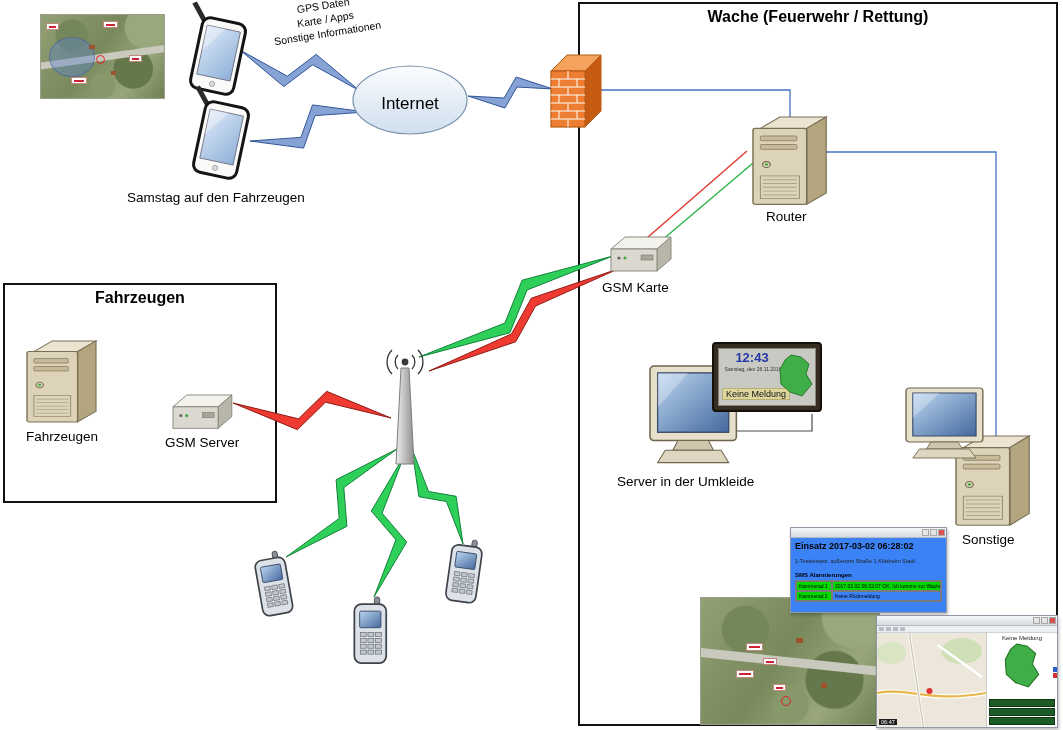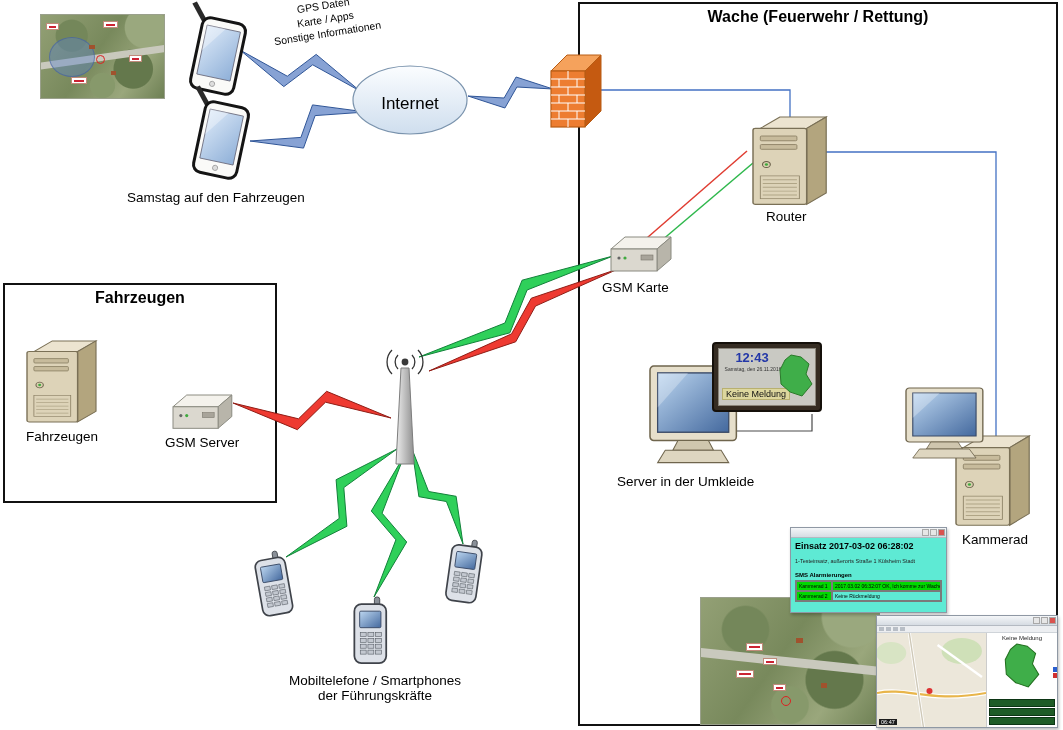--- a/index.html
+++ b/index.html
@@ -42,21 +42,21 @@
   
   #wall-display{position:absolute;left:712px;top:342px;width:110px;height:70px;background:#352c22;
     border:2px solid #15100a;border-radius:4px;padding:4px;z-index:2}
   .wd-screen{position:relative;width:100%;height:100%;background:#c9c9c3;border:1px solid #8a857a}
   .wd-time{position:absolute;top:1px;left:2px;width:62px;text-align:center;color:#2438a8;font-weight:bold;font-size:13px}
   .wd-date{position:absolute;top:17px;left:0;width:68px;text-align:center;font-size:5px;color:#333;white-space:nowrap}
   .wd-status{position:absolute;bottom:5px;left:3px;background:#ddd79e;border:1px solid #b8b070;font-size:9px;padding:0 3px;color:#111;white-space:nowrap}
   .wd-map{position:absolute;right:2px;top:5px}
 
   
-  .win{position:absolute;background:#5eead4;border:1px solid #8f98a4;box-shadow:1px 2px 3px rgba(0,0,0,.25);z-index:3}
+  .win{position:absolute;background:#3b82f6;border:1px solid #8f98a4;box-shadow:1px 2px 3px rgba(0,0,0,.25);z-index:3}
   .win-titlebar{height:10px;background:linear-gradient(#f4f6f8,#d6dce3);border-bottom:1px solid #b4bac2;position:relative}
   .win-btns{position:absolute;right:1px;top:1px;display:flex;gap:1px}
   .win-btns i{width:7px;height:7px;background:#e6e6e6;border:1px solid #a8a8a8;display:block}
   .win-btns i.r{background:#d9534f}
 
   
   #alarm-window{left:790px;top:527px;width:157px;height:86px}
   .alarm-body{padding:3px 4px}
   .alarm-heading{font-weight:bold;font-size:9px;white-space:nowrap}
   .alarm-address{font-size:5.5px;margin-top:7px;color:#222;white-space:nowrap}
@@ -245,25 +245,21 @@
     <span style="display:block">Sonstige Informationen</span>
   </div>
 
   <div class="lbl center" style="left:380px;top:94px;width:60px;font-size:17px">Internet</div>
   <div class="lbl" style="left:127px;top:190px">Samstag auf den Fahrzeugen</div>
   <div class="lbl" style="left:766px;top:209px">Router</div>
   <div class="lbl" style="left:602px;top:280px">GSM Karte</div>
   <div class="lbl" style="left:26px;top:429px">Fahrzeugen</div>
   <div class="lbl" style="left:165px;top:435px">GSM Server</div>
   <div class="lbl" style="left:617px;top:474px">Server in der Umkleide</div>
-  <div class="lbl" style="left:962px;top:532px">Kammerad</div>
-  <div class="lbl center" style="left:270px;top:673px;width:210px">
-    <span style="display:block">Mobiltelefone / Smartphones</span>
-    <span style="display:block">der Führungskräfte</span>
-  </div>
+  <div class="lbl" style="left:962px;top:532px">Sonstige</div>
 
   <div id="wall-display">
     <div class="wd-screen">
       <div class="wd-time">12:43</div>
       <div class="wd-date">Samstag, den 26.11.2016</div>
       <div class="wd-status">Keine Meldung</div>
       <svg class="wd-map" width="34" height="44" viewBox="0 0 34 44">
         <polygon points="12,1 22,3 30,10 27,20 33,30 23,42 11,38 2,30 1,16 6,6" fill="#3FAE49" stroke="#2a7a2a" stroke-width="1"></polygon>
       </svg>
     </div>

